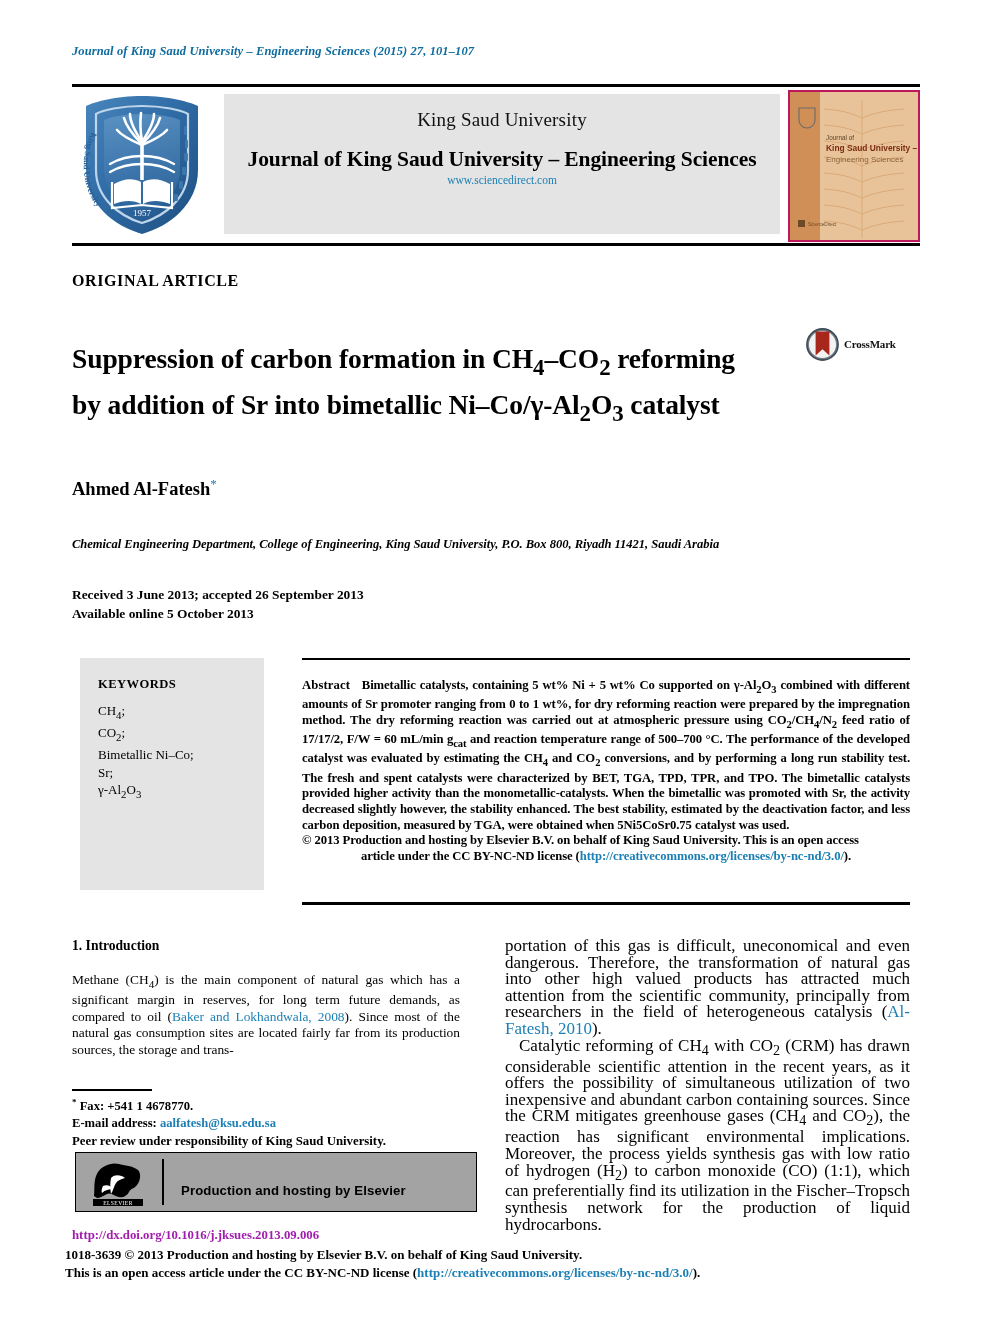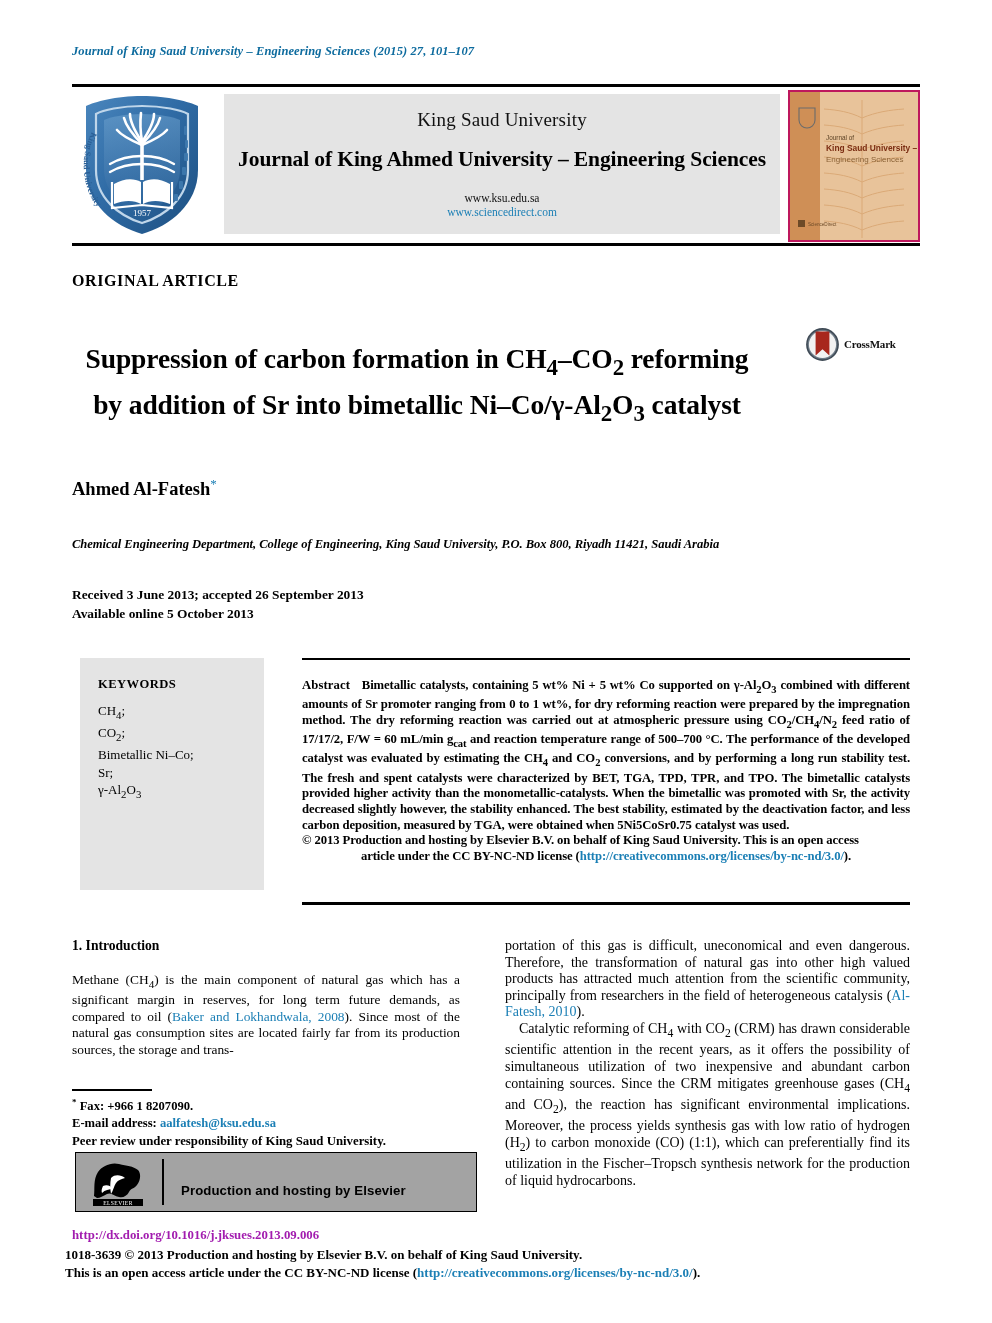--- a/index.html
+++ b/index.html
@@ -105,21 +105,20 @@
     letter-spacing: .6px;
   }
   .title {
     position: absolute;
     left: 72px; top: 322px;
     width: 690px;
     font-size: 27.5px;
     font-weight: bold;
     line-height: 37px;
     letter-spacing: -.1px;
-    text-align: center;
   }
   .crossmark {
     position: absolute;
     left: 806px; top: 328px;
     width: 116px; height: 34px;
   }
   .cm-badge {
     position: absolute;
     left: 0; top: 0;
     width: 33px; height: 33px;
@@ -235,21 +234,21 @@
     left: 72px; top: 972px;
     width: 388px;
     font-size: 13.4px;
     line-height: 16.6px;
     text-align: justify;
   }
   .col-right {
     position: absolute;
     left: 505px; top: 938px;
     width: 405px;
-    font-size: 14px;
+    font-size: 17px;
     line-height: 16.6px;
     text-align: justify;
   }
   .col-right p { margin: 0; }
   .col-right p + p { text-indent: 14px; }
 
   
   .fn-rule {
     position: absolute;
     left: 72px; top: 1089px;
@@ -379,22 +378,21 @@
           <rect x="108" y="61" width="4" height="8" rx="1"></rect>
           <rect x="106" y="75" width="4" height="8" rx="1"></rect>
           <rect x="103" y="89" width="4" height="8" rx="1"></rect>
           <rect x="98" y="102" width="4" height="7" rx="1"></rect>
         </g>
       </svg>
     </div>
 
     <div class="masthead-center">
       <div class="mc-univ">King Saud University</div>
-      <div class="mc-journal">Journal of King Ahmed University – Engineering Sciences</div>
-      <div class="mc-url1">www.ksu.edu.sa</div>
+      <div class="mc-journal">Journal of King Saud University – Engineering Sciences</div>
       <div class="mc-url2">www.sciencedirect.com</div>
     </div>
 
     <div class="cover-thumb">
       <svg viewBox="0 0 128 148" width="128" height="148" aria-hidden="true">
         <rect x="0" y="0" width="128" height="148" fill="#e8c39a"></rect>
         <rect x="0" y="0" width="30" height="148" fill="#cf8f56"></rect>
         <g stroke="#d8a571" stroke-width="1" fill="none" opacity=".85">
           <path d="M72 8 L72 146"></path>
           <path d="M72 26 C60 20 48 18 34 17"></path>
@@ -481,21 +479,21 @@
     <span>Methane (CH<sub>4</sub>) is the main component of natural gas which has a significant margin in reserves, for long term future demands, as compared to oil (</span><span class="link">Baker and Lokhandwala, 2008</span><span>). Since most of the natural gas consumption sites are located fairly far from its production sources, the storage and trans-</span>
   </div>
 
   <div class="col-right">
     <p><span>portation of this gas is difficult, uneconomical and even dangerous. Therefore, the transformation of natural gas into other high valued products has attracted much attention from the scientific community, principally from researchers in the field of heterogeneous catalysis (</span><span class="link">Al-Fatesh, 2010</span><span>).</span></p>
     <p>Catalytic reforming of CH<sub>4</sub> with CO<sub>2</sub> (CRM) has drawn considerable scientific attention in the recent years, as it offers the possibility of simultaneous utilization of two inexpensive and abundant carbon containing sources. Since the CRM mitigates greenhouse gases (CH<sub>4</sub> and CO<sub>2</sub>), the reaction has significant environmental implications. Moreover, the process yields synthesis gas with low ratio of hydrogen (H<sub>2</sub>) to carbon monoxide (CO) (1:1), which can preferentially find its utilization in the Fischer–Tropsch synthesis network for the production of liquid hydrocarbons.</p>
   </div>
 
   <div class="fn-rule"></div>
   <div class="footnote">
-    <div><span class="star">*</span>&nbsp;<span>Fax: +966 1 8207090.</span></div>
+    <div><span class="star">*</span>&nbsp;<span>Fax: +541 1 4678770.</span></div>
     <div><span>E-mail address:</span> <span class="link">aalfatesh@ksu.edu.sa</span></div>
   </div>
   <div class="peer">Peer review under responsibility of King Saud University.</div>
 
   <div class="elsevier-box">
     <div class="els-logo">
       <svg viewBox="0 0 58 48" width="58" height="48" aria-hidden="true">
         <path d="M5 38 C6 30 4 22 9 14 C13 8 22 4 30 6 C38 8 44 8 49 12 C52 15 52 22 48 27 C45 31 42 30 40 34 C38 38 34 40 30 39 C25 38 22 34 18 36 C14 38 11 40 8 40 Z" fill="#000000"></path>
         <path d="M22 20 C26 16 32 17 36 20 C33 21 29 22 27 25 C25 28 24 33 22 36 C21 31 21 25 22 20 Z" fill="#ffffff"></path>
         <path d="M14 28 C18 26 22 28 24 31 C20 31 16 32 13 35 C12 33 13 30 14 28 Z" fill="#ffffff"></path>

